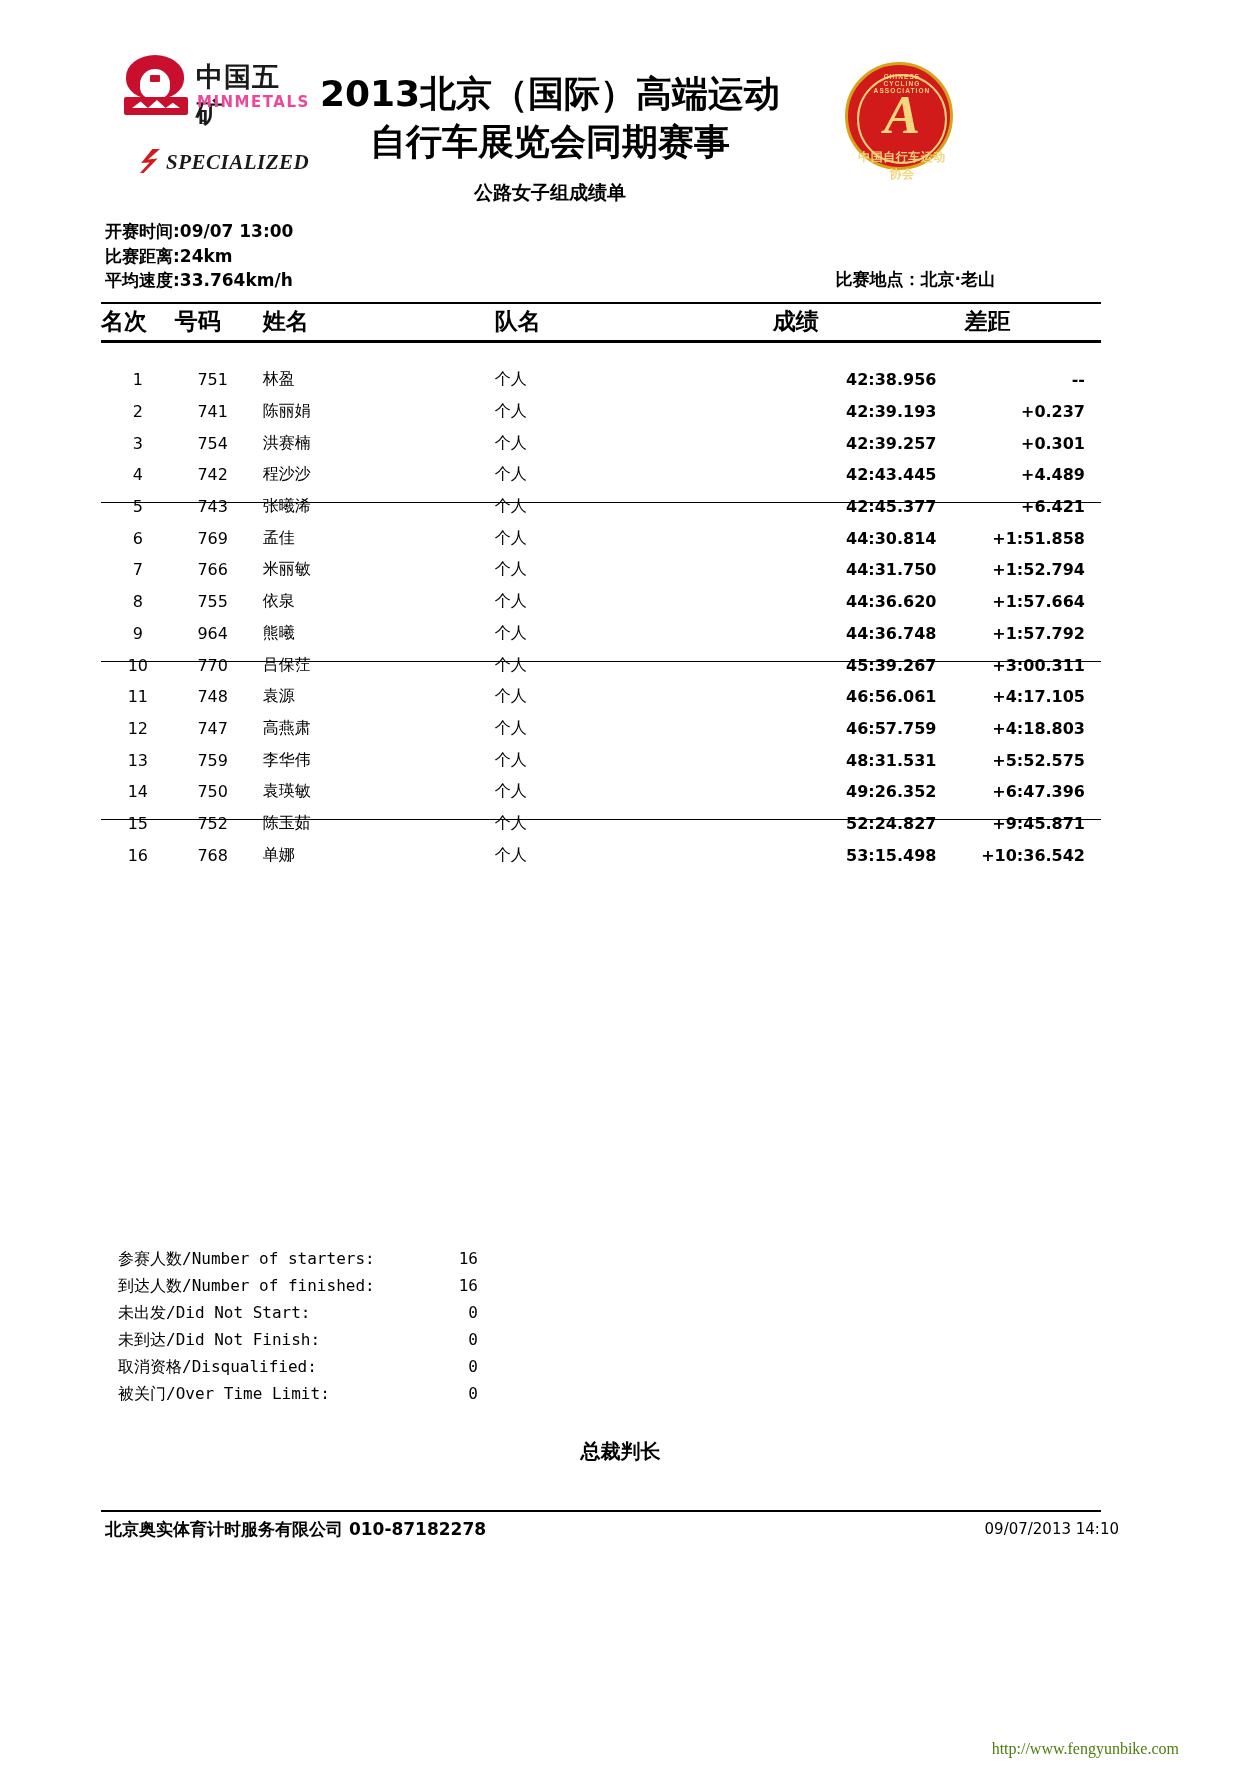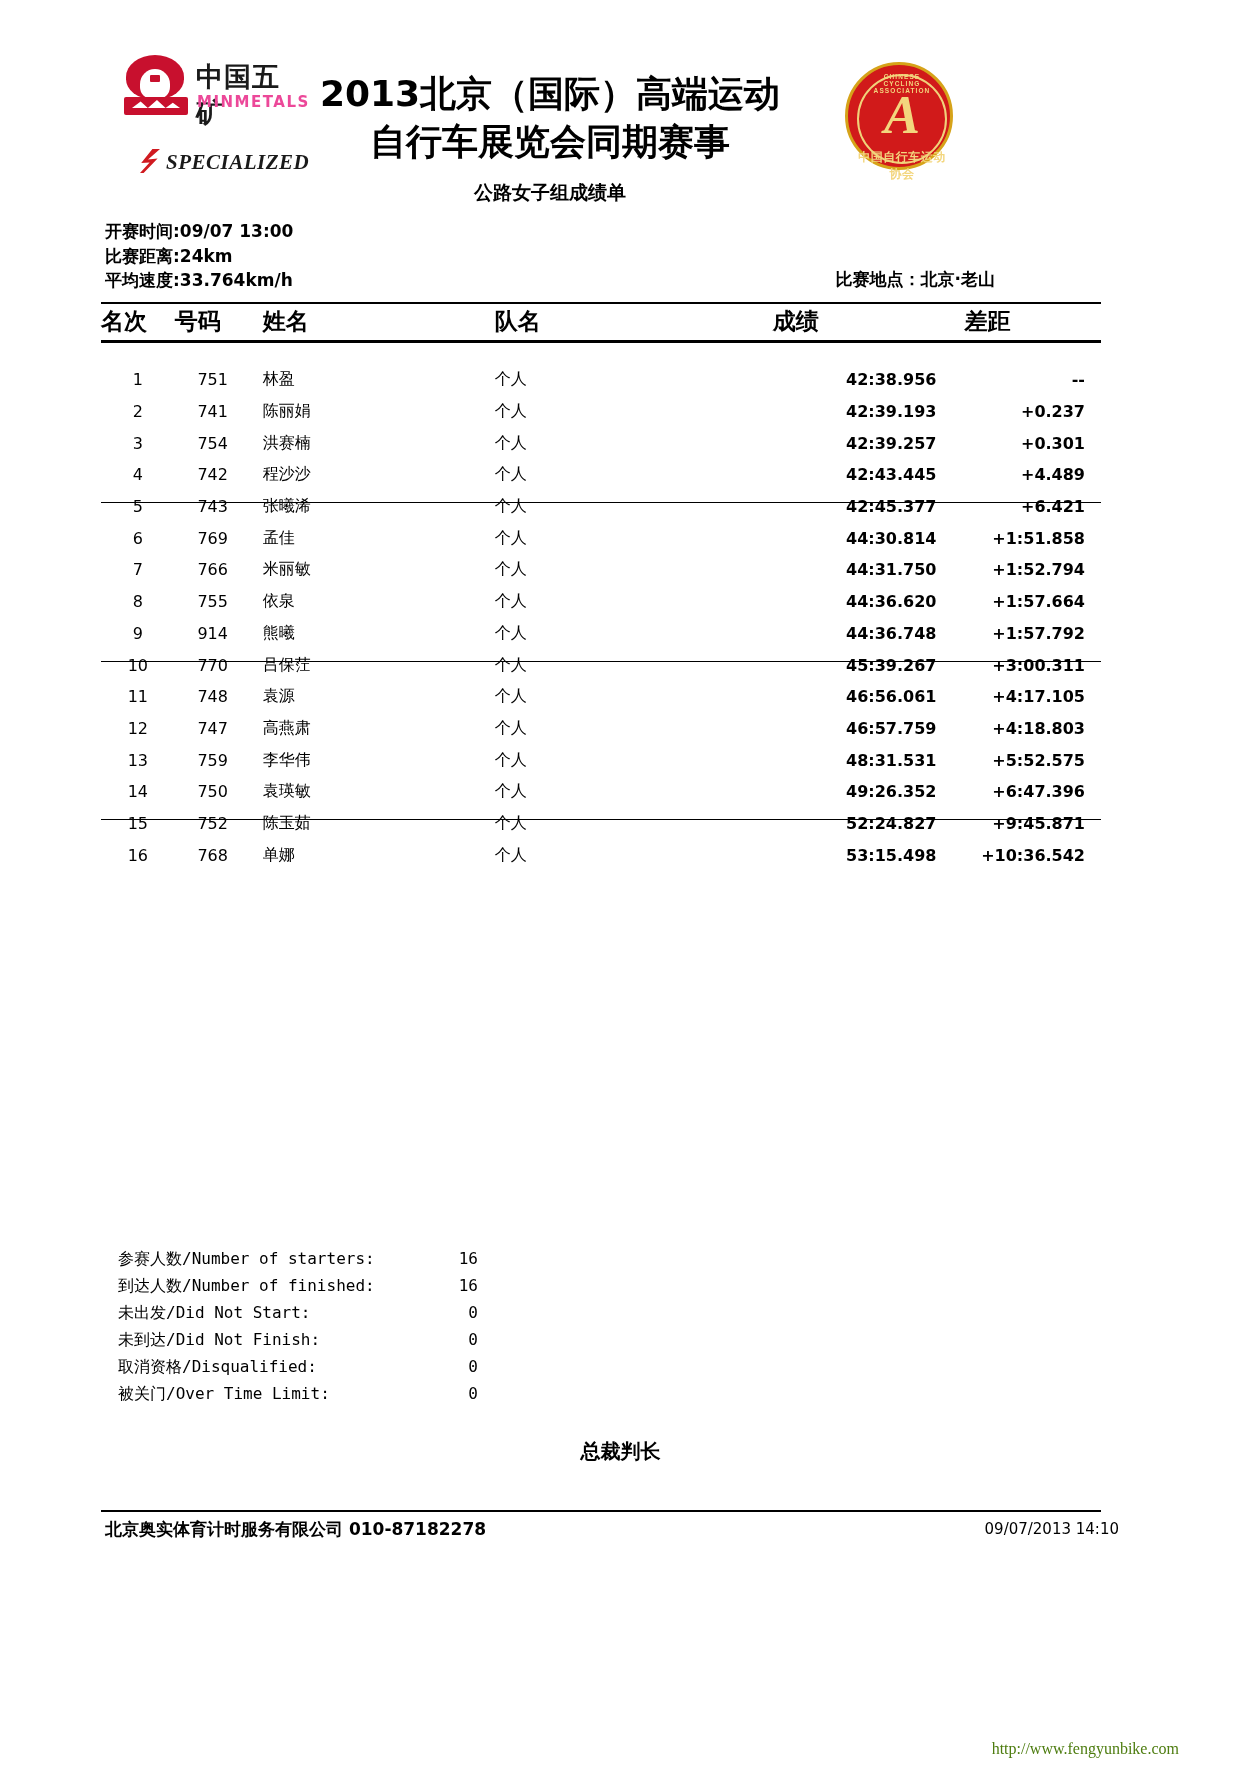--- a/index.html
+++ b/index.html
@@ -304,21 +304,21 @@
         <tr>
           <td class="c-rank">8</td>
           <td class="c-bib">755</td>
           <td class="c-name">依泉</td>
           <td class="c-team">个人</td>
           <td class="c-time">44:36.620</td>
           <td class="c-gap">+1:57.664</td>
         </tr>
         <tr>
           <td class="c-rank">9</td>
-          <td class="c-bib">914</td>
+          <td class="c-bib">964</td>
           <td class="c-name">熊曦</td>
           <td class="c-team">个人</td>
           <td class="c-time">44:36.748</td>
           <td class="c-gap">+1:57.792</td>
         </tr>
         <tr>
           <td class="c-rank">10</td>
           <td class="c-bib">770</td>
           <td class="c-name">吕保茳</td>
           <td class="c-team">个人</td>

